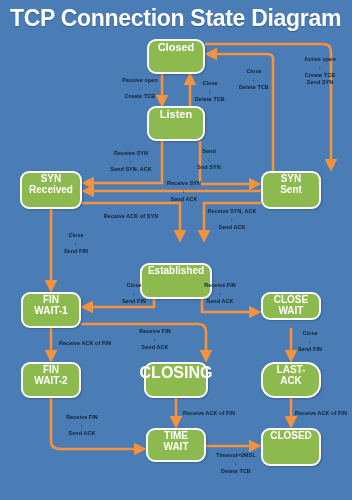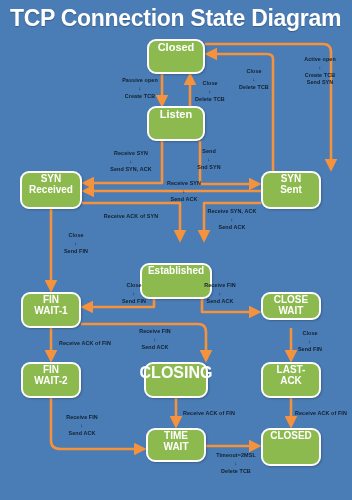--- a/index.html
+++ b/index.html
@@ -131,21 +131,21 @@
         <span>CLOSE
 WAIT</span>
       </div>
       <div class="node" style="left: 21px; top: 362px; width: 60px; height: 36px; font-size: 10px; background: rgb(140, 186, 78); border-color: rgb(255, 255, 255);">
         <span>FIN
 WAIT-2</span>
       </div>
       <div class="node" style="left: 144px; top: 362px; width: 64px; height: 36px; font-size: 16px; background: rgb(140, 186, 78); border-color: rgb(255, 255, 255);">
         <span>CLOSING</span>
       </div>
-      <div class="node" style="left: 261px; top: 362px; width: 60px; height: 36px; font-size: 10px; background: rgb(140, 186, 78); border-color: rgb(255, 255, 255);">
+      <div class="node" style="left: 261px; top: 362px; width: 60px; height: 36px; font-size: 10px; background: rgb(140, 186, 78); border-color: rgb(255, 255, 255); border-radius: 14px;">
         <span>LAST-
 ACK</span>
       </div>
       <div class="node" style="left: 146px; top: 428px; width: 60px; height: 34px; font-size: 10px; background: rgb(140, 186, 78); border-color: rgb(255, 255, 255);">
         <span>TIME
 WAIT</span>
       </div>
       <div class="node" style="left: 261px; top: 428px; width: 60px; height: 38px; font-size: 10px; background: rgb(140, 186, 78); border-color: rgb(255, 255, 255);">
         <span>CLOSED</span>
       </div>

